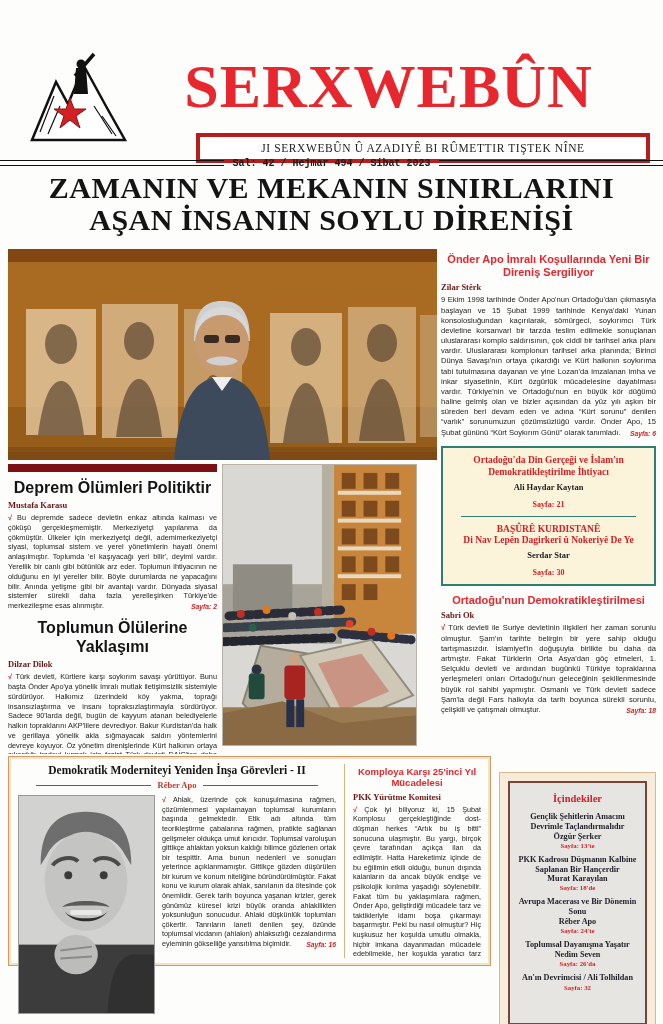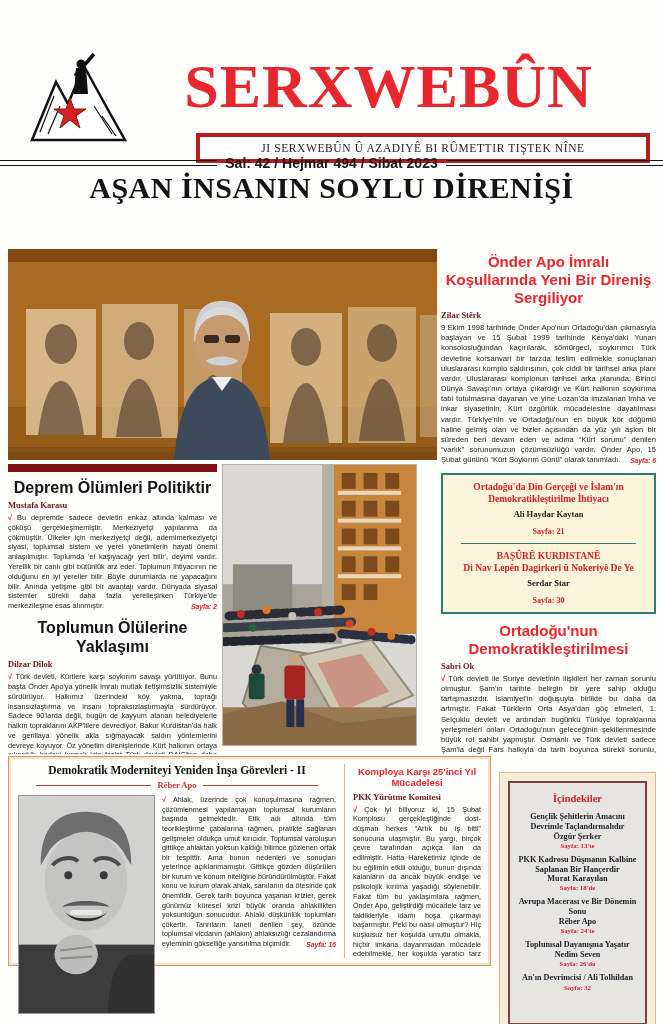--- a/index.html
+++ b/index.html
@@ -15,36 +15,36 @@
     color:#e8262d;text-align:center;letter-spacing:1px;line-height:92px;
   }
   .tagline{
     position:absolute;left:196px;top:133px;width:446px;height:22px;
     border:4px solid #b91c1c;background:#fff;
     font-family:"Liberation Serif",serif;font-size:11.5px;letter-spacing:.6px;
     text-align:center;line-height:22px;color:#222;
   }
   .dateline{position:absolute;left:0;top:157px;width:663px;height:12px;display:flex;align-items:center;}
   .dl-rule{flex:1;height:4px;border-top:1.5px solid #111;border-bottom:1.5px solid #111;}
-  .dl-text{padding:0 8px;font-size:14px;font-weight:bold;white-space:nowrap;}
+  .dl-text{padding:0 8px;font-size:10px;font-weight:bold;white-space:nowrap;font-family:Liberation Mono, monospace;}
   
   .headline{
     position:absolute;left:0;top:172px;width:663px;text-align:center;
     font-family:"Liberation Serif",serif;font-weight:900;font-size:30px;
     line-height:1.07;color:#141414;letter-spacing:.5px;
   }
   
   .banner{position:absolute;left:8px;top:249px;width:429px;height:211px;}
   .quake{position:absolute;left:222px;top:464px;width:195px;height:282px;border:1px solid #b9b2a6;box-sizing:border-box;}
   .quake svg,.banner svg,.logo svg,.bwphoto svg{display:block;width:100%;height:100%;}
   
   .leftcol{position:absolute;left:8px;top:464px;width:209px;height:290px;overflow:hidden;}
   .maroon-bar{height:8px;background:#7a1215;margin-bottom:6px;}
   .rightcol{position:absolute;left:441px;top:251px;width:215px;height:505px;overflow:hidden;}
-  .art-title-red{color:#e8262d;font-weight:bold;font-size:15px;text-align:center;line-height:1.2;margin:2px 0 3px;}
+  .art-title-red{color:#e8262d;font-weight:bold;font-size:11px;text-align:center;line-height:1.2;margin:2px 0 3px;}
   .art-title-black{color:#141414;font-weight:bold;font-size:16px;text-align:center;line-height:1.2;margin:2px 0 3px;}
   .art-author{color:#6b1516;font-family:"Liberation Serif",serif;font-weight:bold;font-size:8.5px;margin:0 0 3px;}
   .art-body{font-size:7.6px;line-height:1.34;text-align:justify;color:#1c1c1c;}
   .check{color:#d42025;font-weight:bold;}
   .pageref{color:#d42025;font-size:6.8px;font-style:italic;font-weight:bold;float:right;margin-top:1px;}
   .leftcol .art-body,{font-size:7.4px;}
   
   .hbox{
     border:2px solid #2e7f72;background:#fbf4db;margin:8px 0;padding:7px 6px;
     text-align:center;font-family:"Liberation Serif",serif;
@@ -105,20 +105,21 @@
 <div class="masthead-title">SERXWEBÛN</div>
 <div class="tagline">JI SERXWEBÛN Û AZADIYÊ BI RÛMETTIR TIŞTEK NÎNE</div>
 
 <div class="dateline">
   <div class="dl-rule"></div>
   <div class="dl-text">Sal: 42 / Hejmar 494 / Sibat 2023</div>
   <div class="dl-rule"></div>
 </div>
 
 <div class="headline">
+  <div>ZAMANIN VE MEKANIN SINIRLARINI</div>
   <div>AŞAN İNSANIN SOYLU DİRENİŞİ</div>
 </div>
 
 <div class="banner">
   <svg viewBox="0 0 429 211" preserveAspectRatio="none">
     <rect width="429" height="211" fill="#a96a22"></rect>
     <rect width="429" height="13" fill="#7c4311" opacity="0.9"></rect>
     <rect y="198" width="429" height="13" fill="#74440f" opacity="0.85"></rect>
     <rect y="158" width="429" height="45" fill="#8a5516" opacity="0.6"></rect>
 

